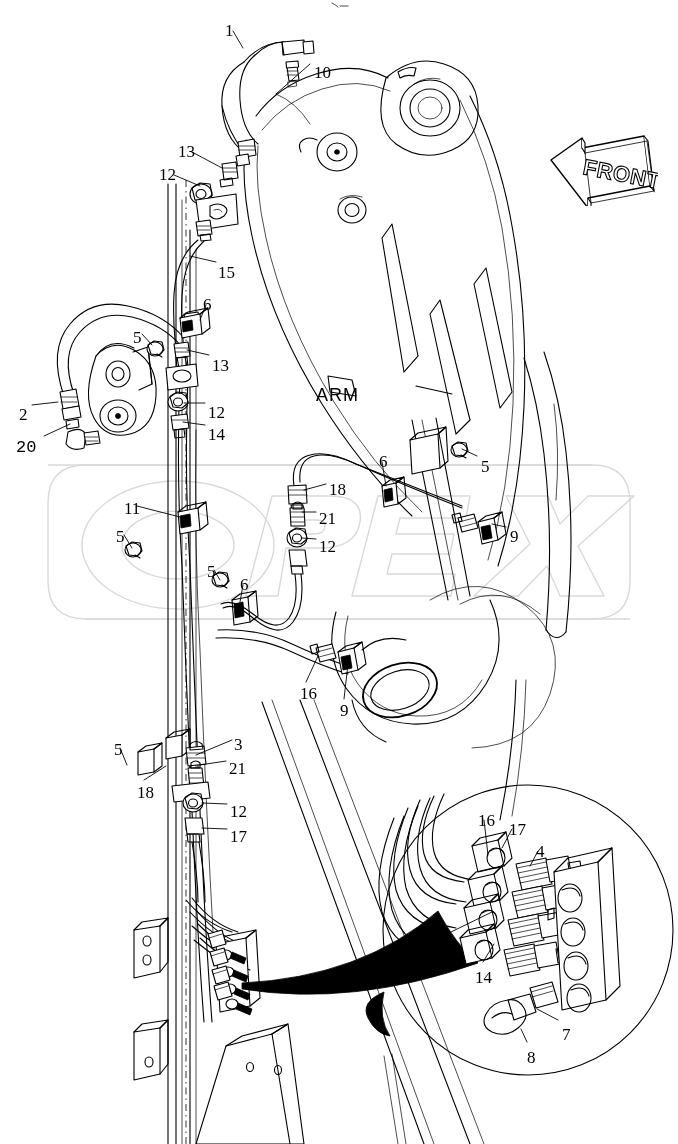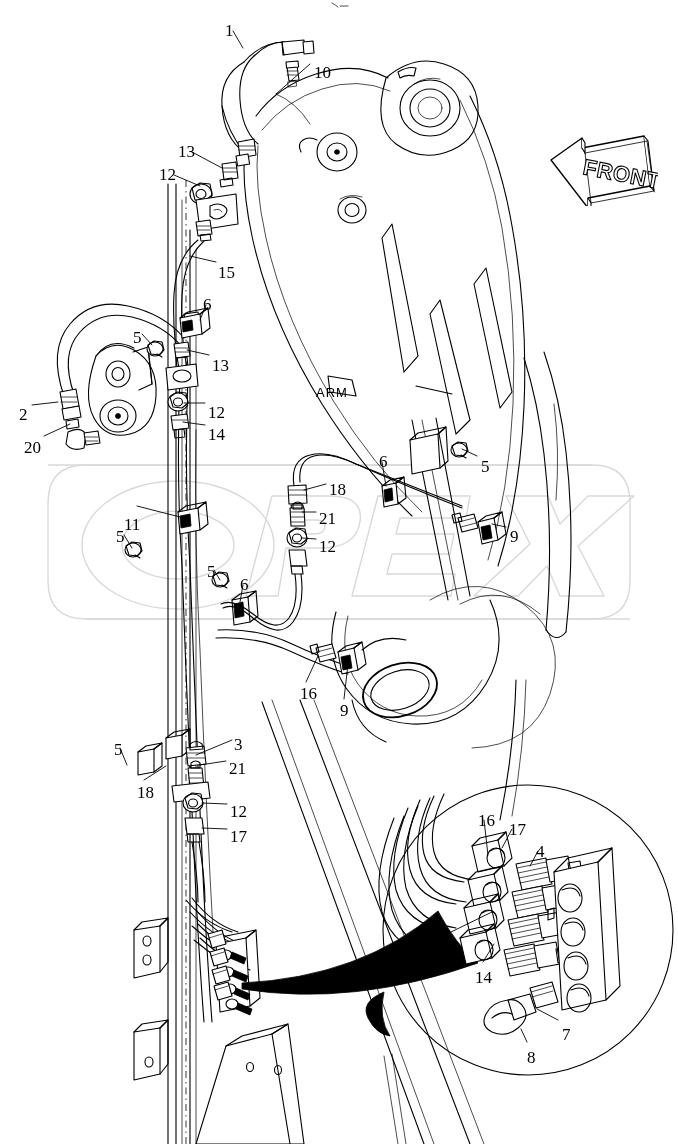--- a/index.html
+++ b/index.html
@@ -25,21 +25,21 @@
     position: absolute;
     font-family: "Liberation Serif", serif;
     font-size: 17px;
     color: #000000;
     line-height: 1;
     white-space: nowrap;
     letter-spacing: 0px;
   }
   .lbl.arm {
     font-family: "Liberation Sans", sans-serif;
-    font-size: 13px;
+    font-size: 18px;
     letter-spacing: 1px;
   }
   .front-wrap {
     position: absolute;
     left: 548px;
     top: 134px;
     width: 110px;
     height: 72px;
   }
 </style>
@@ -545,26 +545,26 @@
       <div class="lbl" style="left: 314px; top: 55px; margin-top: 9px;">10</div>
       <div class="lbl" style="left: 178px; top: 143px;">13</div>
       <div class="lbl" style="left: 159px; top: 166px;">12</div>
       <div class="lbl" style="left: 218px; top: 264px;">15</div>
       <div class="lbl" style="left: 203px; top: 296px;">6</div>
       <div class="lbl" style="left: 133px; top: 329px;">5</div>
       <div class="lbl" style="left: 212px; top: 357px;">13</div>
       <div class="lbl" style="left: 19px; top: 406px;">2</div>
       <div class="lbl" style="left: 208px; top: 404px;">12</div>
       <div class="lbl" style="left: 208px; top: 426px;">14</div>
-      <div class="lbl" style="left: 24px; top: 439px;">20</div>
+      <div class="lbl" style="left: 16px; top: 439px; font-family: Liberation Mono, monospace;">20</div>
       <div class="lbl" style="left: 481px; top: 458px;">5</div>
       <div class="lbl" style="left: 379px; top: 453px;">6</div>
       <div class="lbl" style="left: 329px; top: 481px; text-align: right;">18</div>
       <div class="lbl" style="left: 319px; top: 510px;">21</div>
-      <div class="lbl" style="left: 124px; top: 516px;">11</div>
+      <div class="lbl" style="left: 124px; top: 500px;">11</div>
       <div class="lbl" style="left: 510px; top: 528px;">9</div>
       <div class="lbl" style="left: 319px; top: 538px;">12</div>
       <div class="lbl" style="left: 116px; top: 528px;">5</div>
       <div class="lbl" style="left: 207px; top: 563px;">5</div>
       <div class="lbl" style="left: 240px; top: 576px;">6</div>
       <div class="lbl" style="left: 300px; top: 685px;">16</div>
       <div class="lbl" style="left: 340px; top: 702px;">9</div>
       <div class="lbl" style="left: 234px; top: 736px;">3</div>
       <div class="lbl" style="left: 229px; top: 760px;">21</div>
       <div class="lbl" style="left: 114px; top: 741px;">5</div>

